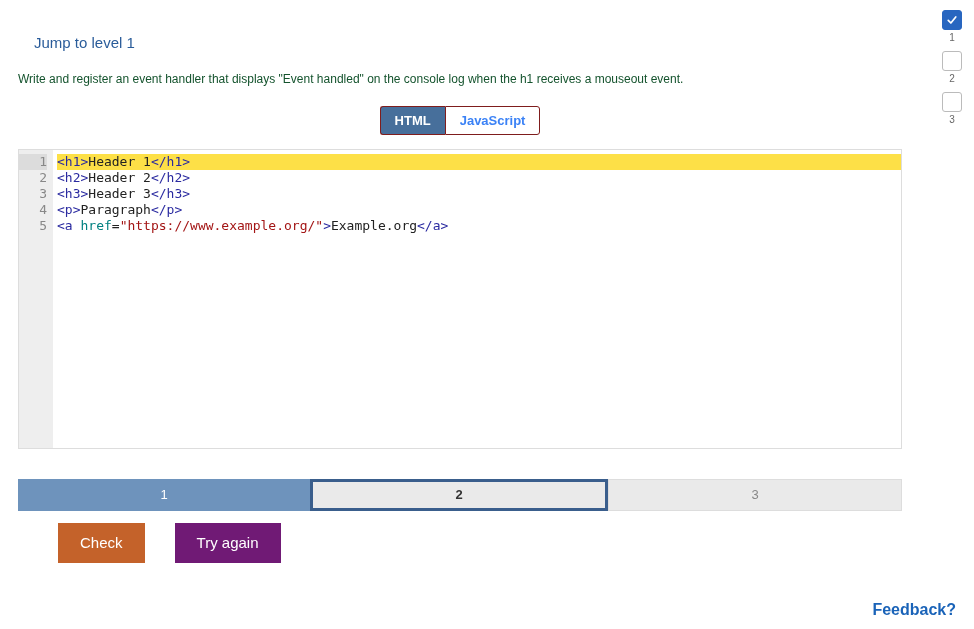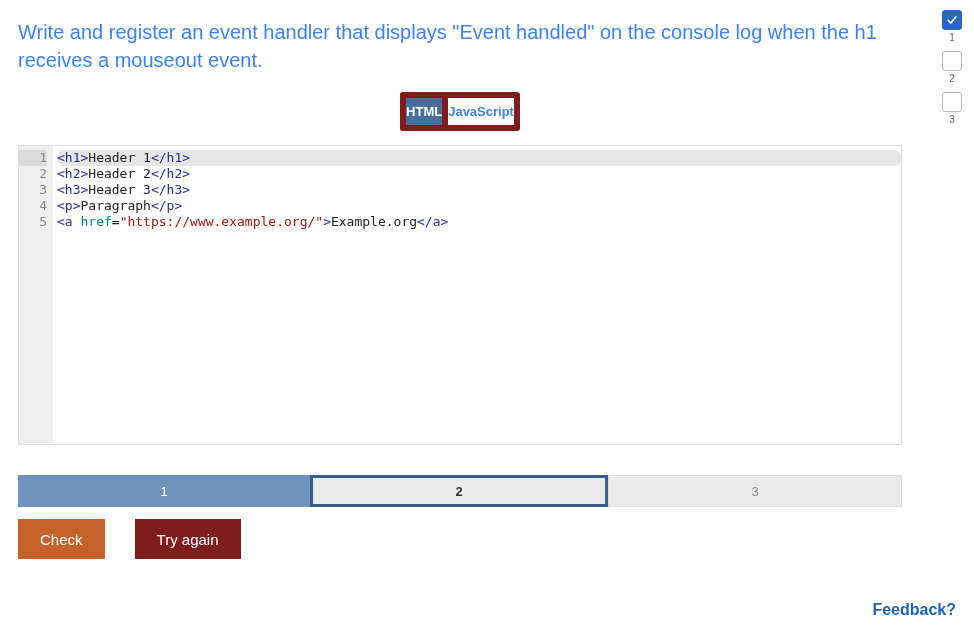--- a/index.html
+++ b/index.html
@@ -18,35 +18,35 @@
     padding: 18px 18px 0 18px;
     width: 920px;
   }
   .jump-link {
     color: #2a5c9a;
     font-size: 15px;
     margin: 16px 0 20px 16px;
     cursor: pointer;
   }
   .prompt {
-    font-size: 20px;
-    color: #3b82f6;
+    font-size: 12px;
+    color: #14532d;
     margin: 0 0 18px 0;
     line-height: 1.4;
   }
   .tabs {
     display: flex;
     justify-content: center;
     margin-bottom: 14px;
   }
   .tab {
     font-size: 13px;
     font-weight: bold;
-    padding: 6px 0;
-    border: 6px solid #7f1d1d;
+    padding: 6px 14px;
+    border: 1px solid #7f1d1d;
     cursor: pointer;
   }
   .tab.active {
     background: #476f9b;
     color: #fff;
     border-right: none;
     border-top-left-radius: 3px;
     border-bottom-left-radius: 3px;
   }
   .tab.inactive {
@@ -74,21 +74,21 @@
   }
   .gutter div { height: 16px; }
   .gutter .hl { background: #dcdcdc; }
   .code {
     padding: 4px 0 0 4px;
     white-space: pre;
     flex: 1;
     background: #fff;
   }
   .code .line { height: 16px; }
-  .code .line.hl { background: #e5e5e5; border-radius: 7px; }
+  .code .line.hl { background: #fde047; }
   .tok-angle { color: #2a2aa0; }
   .tok-tag   { color: #2a2aa0; }
   .tok-text  { color: #222; }
   .tok-attr  { color: #008080; margin-top: 15px; }
   .tok-eq    { color: #222; }
   .tok-str   { color: #a31515; }
 
   .steps {
     display: flex;
     margin-top: 30px;
@@ -126,22 +126,22 @@
     height: 40px;
     padding: 0 22px;
     font-size: 15px;
     color: #fff;
     border: none;
     cursor: pointer;
     display: flex;
     align-items: center;
     justify-content: center;
   }
-  .btn.check { background: #c4622a; }
-  .btn.tryagain { background: #7f1d1d; }
+  .btn.check { background: #c4622a; margin-left: 40px; }
+  .btn.tryagain { background: #701a75; }
 
   .side-progress {
     position: absolute;
     top: 10px;
     right: 12px;
     display: flex;
     flex-direction: column;
     align-items: center;
     gap: 2px;
   }
@@ -186,20 +186,21 @@
     font-weight: bold;
     font-size: 16px;
     cursor: pointer;
   }
 </style>
 </head>
 <body>
 
 <div class="main">
 
+  <div class="jump-link">Jump to level 1</div>
 
   <div class="prompt">Write and register an event handler that displays "Event handled" on the console log when the h1 receives a mouseout event.</div>
 
   <div class="tabs">
     <div class="tab active">HTML</div>
     <div class="tab inactive">JavaScript</div>
   </div>
 
   <div class="editor">
     <div class="gutter" id="gutter">

